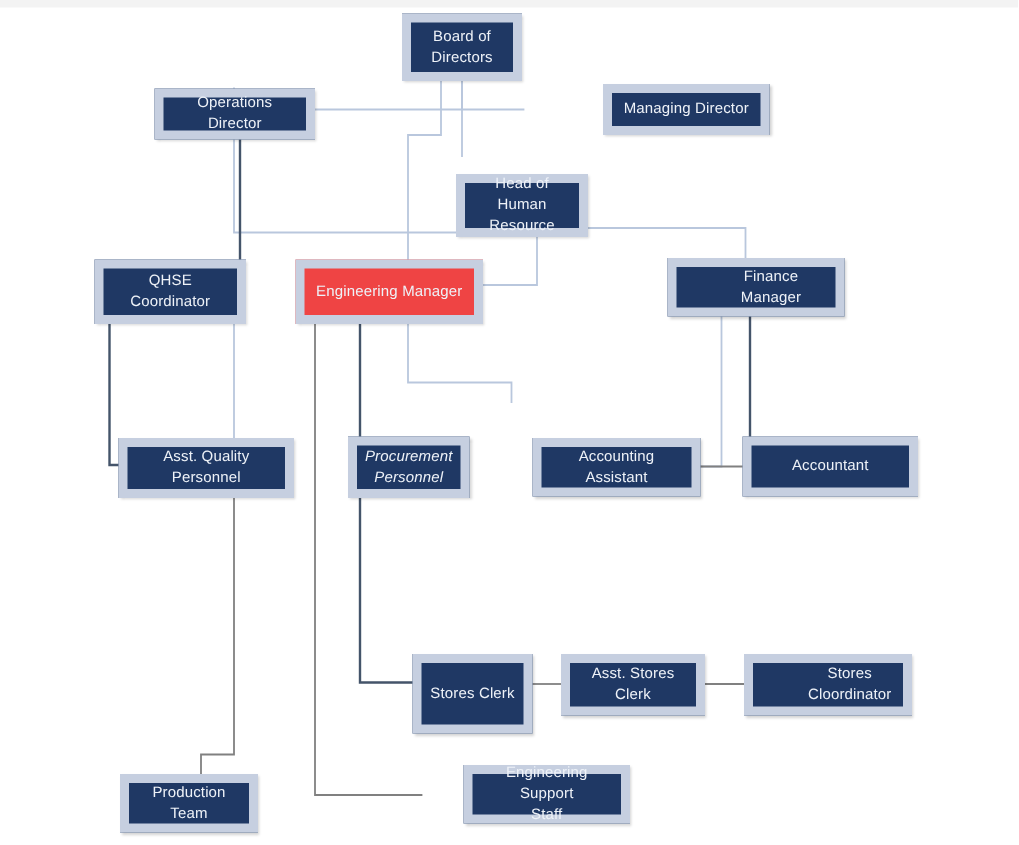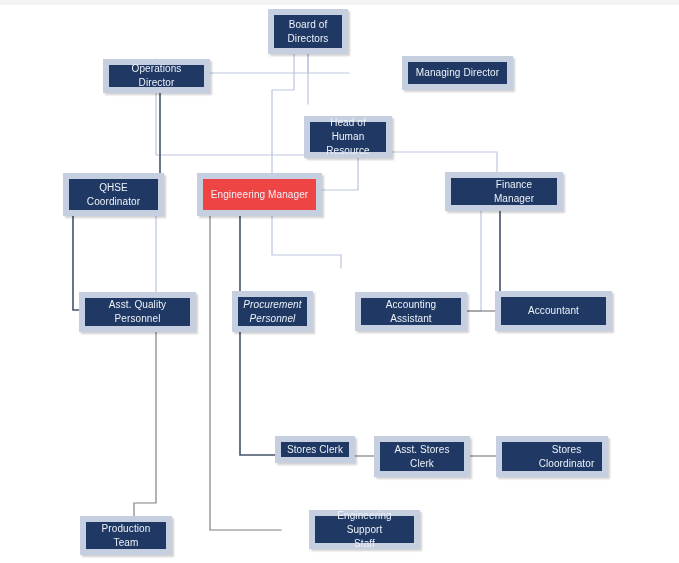--- a/index.html
+++ b/index.html
@@ -113,21 +113,21 @@
       <div class="node" style="left: 232px; top: 291px; width: 81px; height: 41px; background: rgb(31, 56, 100); border-color: rgb(198, 207, 224); color: rgb(238, 242, 248); font-style: italic;">
         <span class="node-label">Procurement
 Personnel</span>
       </div>
       <div class="node" style="left: 355px; top: 292px; width: 112px; height: 39px; background: rgb(31, 56, 100); border-color: rgb(198, 207, 224); color: rgb(238, 242, 248);">
         <span class="node-label">Accounting Assistant</span>
       </div>
       <div class="node" style="left: 495px; top: 291px; width: 117px; height: 40px; background: rgb(31, 56, 100); border-color: rgb(198, 207, 224); color: rgb(238, 242, 248);">
         <span class="node-label">Accountant</span>
       </div>
-      <div class="node" style="left: 275px; top: 436px; width: 80px; height: 27px; background: rgb(31, 56, 100); border-color: rgb(198, 207, 224); color: rgb(238, 242, 248);">
+      <div class="node" style="left: 275px; top: 436px; width: 80px; height: 53px; background: rgb(31, 56, 100); border-color: rgb(198, 207, 224); color: rgb(238, 242, 248);">
         <span class="node-label">Stores Clerk</span>
       </div>
       <div class="node" style="left: 374px; top: 436px; width: 96px; height: 41px; background: rgb(31, 56, 100); border-color: rgb(198, 207, 224); color: rgb(238, 242, 248);">
         <span class="node-label">Asst. Stores Clerk</span>
       </div>
       <div class="node" style="left: 496px; top: 436px; width: 112px; height: 41px; background: rgb(31, 56, 100); border-color: rgb(198, 207, 224); color: rgb(238, 242, 248); padding-left: 33px;">
         <span class="node-label">Stores Cloordinator</span>
       </div>
       <div class="node" style="left: 80px; top: 516px; width: 92px; height: 39px; background: rgb(31, 56, 100); border-color: rgb(198, 207, 224); color: rgb(238, 242, 248);">
         <span class="node-label">Production Team</span>

